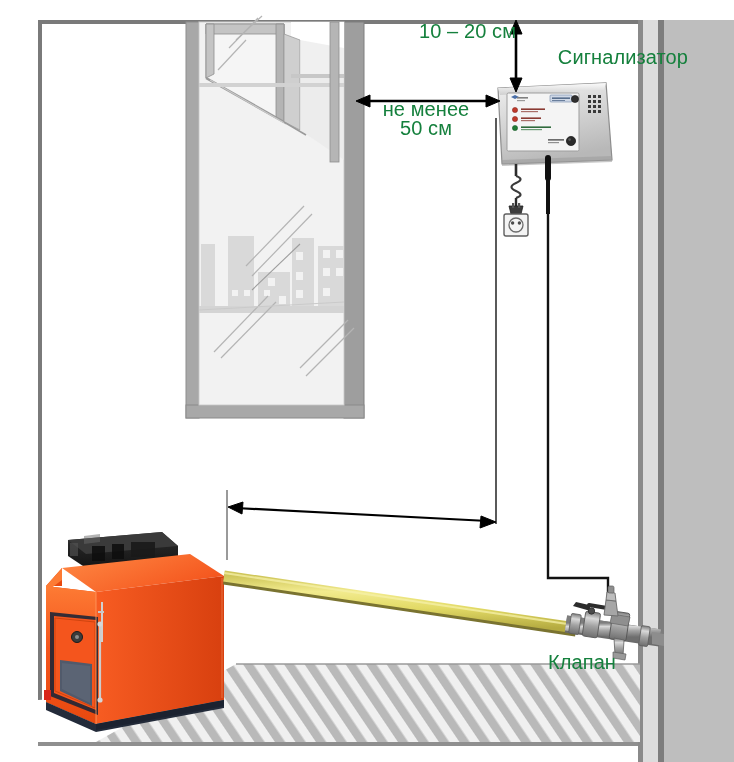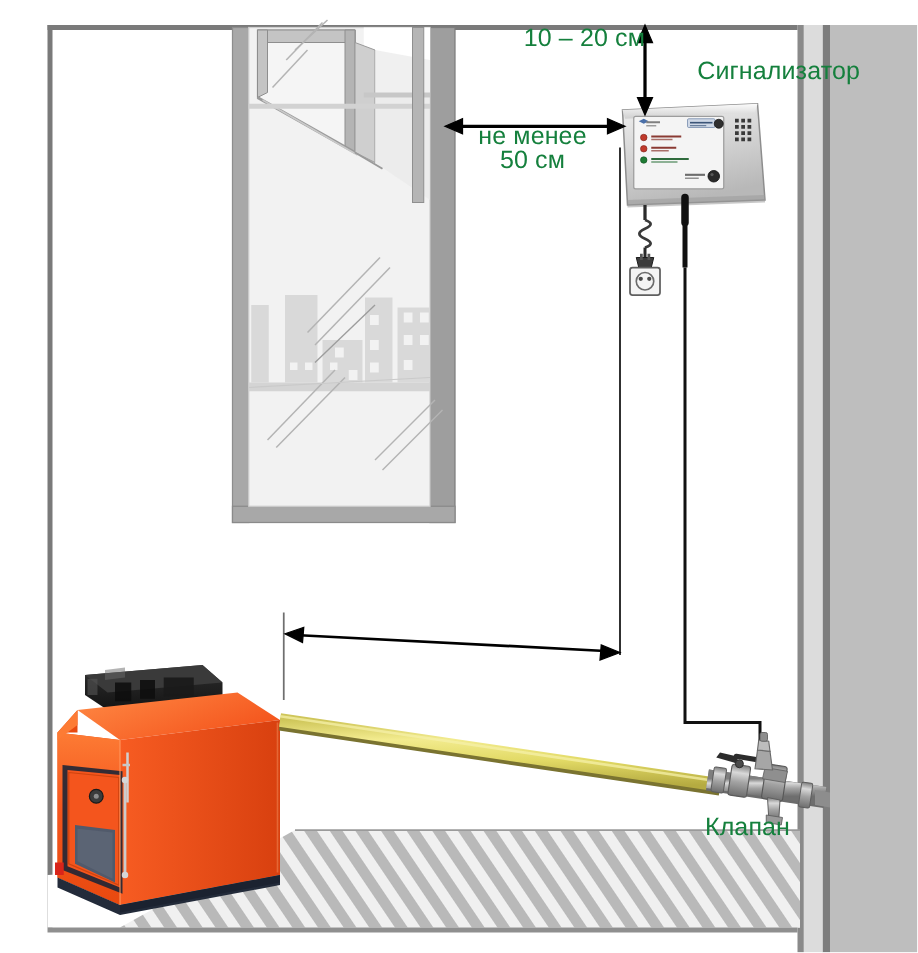--- a/index.html
+++ b/index.html
@@ -347,15 +347,15 @@
 
   <div class="lbl" style="left:418px;top:22px;width:98px;text-align:right;">10 – 20 см</div>
 
   <div class="lbl" style="left:372px;top:60px;width:108px;margin-top:40px;">не менее
 50 см</div>
 
   <div class="lbl" style="left:528px;top:48px;width:160px;text-align:right;">Сигнализатор</div>
 
 
 
-  <div class="lbl" style="left:548px;top:653px;width:100px;">Клапан</div>
+  <div class="lbl" style="left:532px;top:653px;width:100px;">Клапан</div>
 
 </div>
 
 </body></html>

